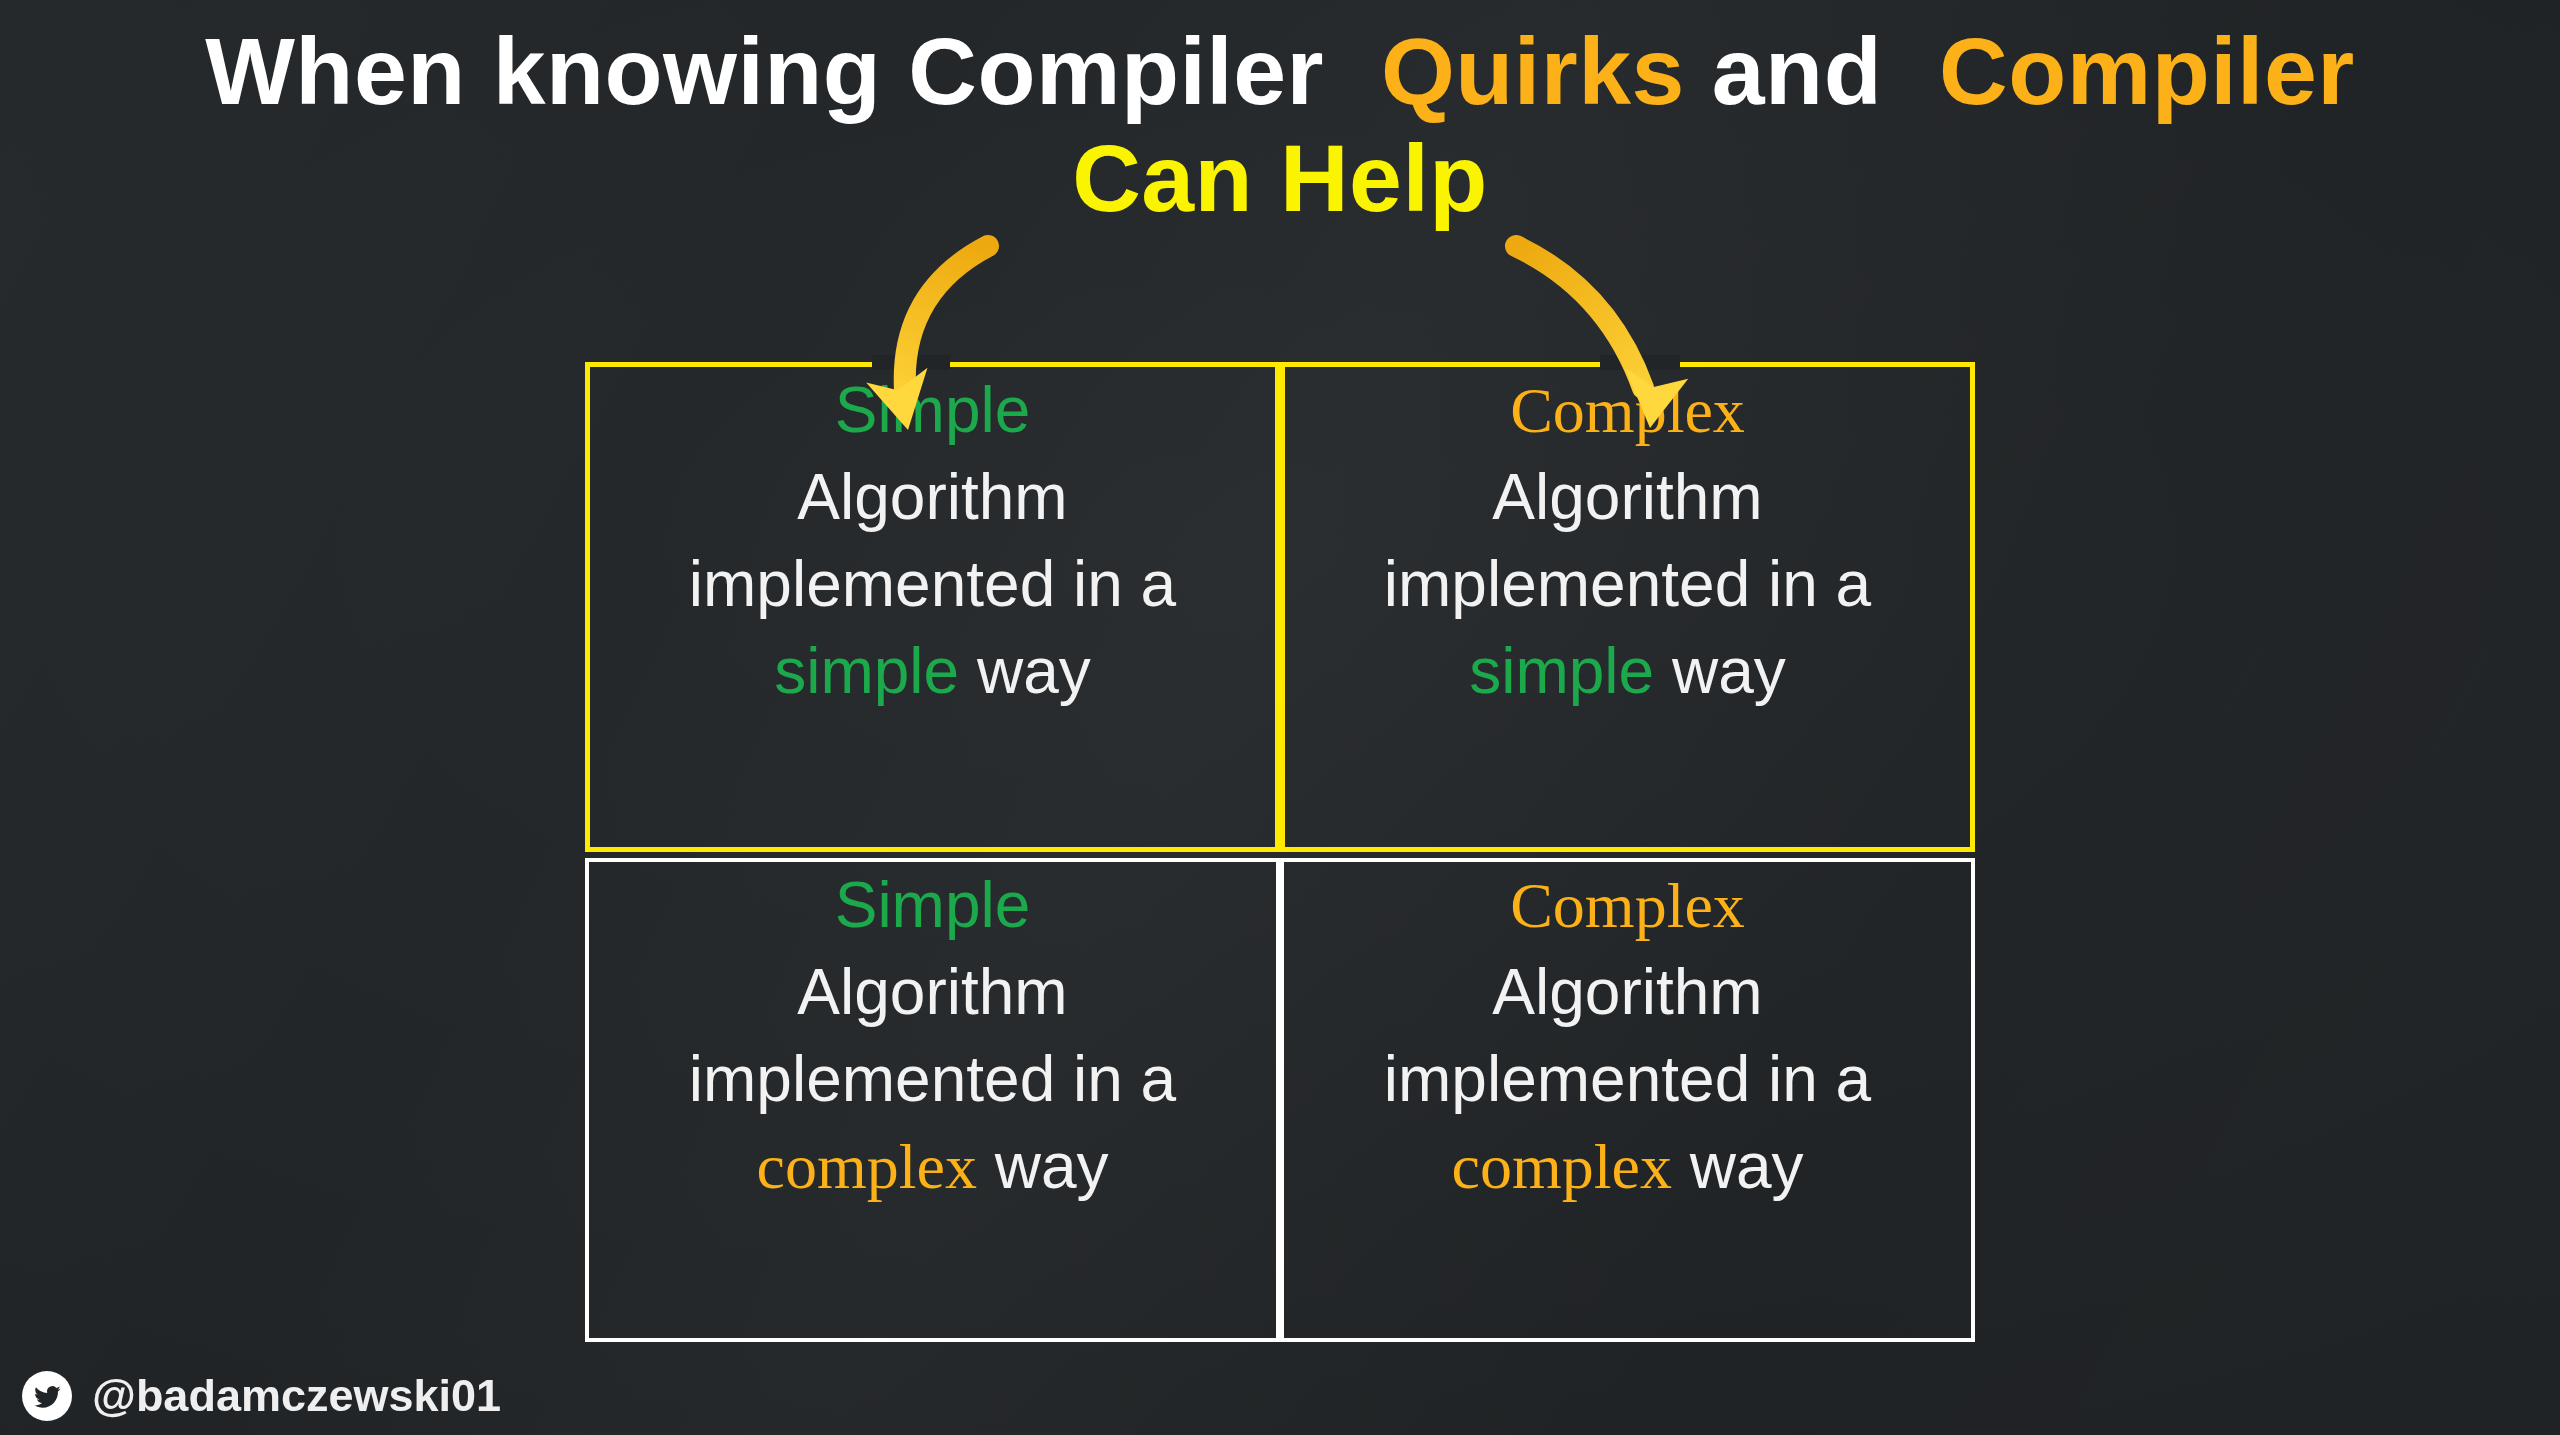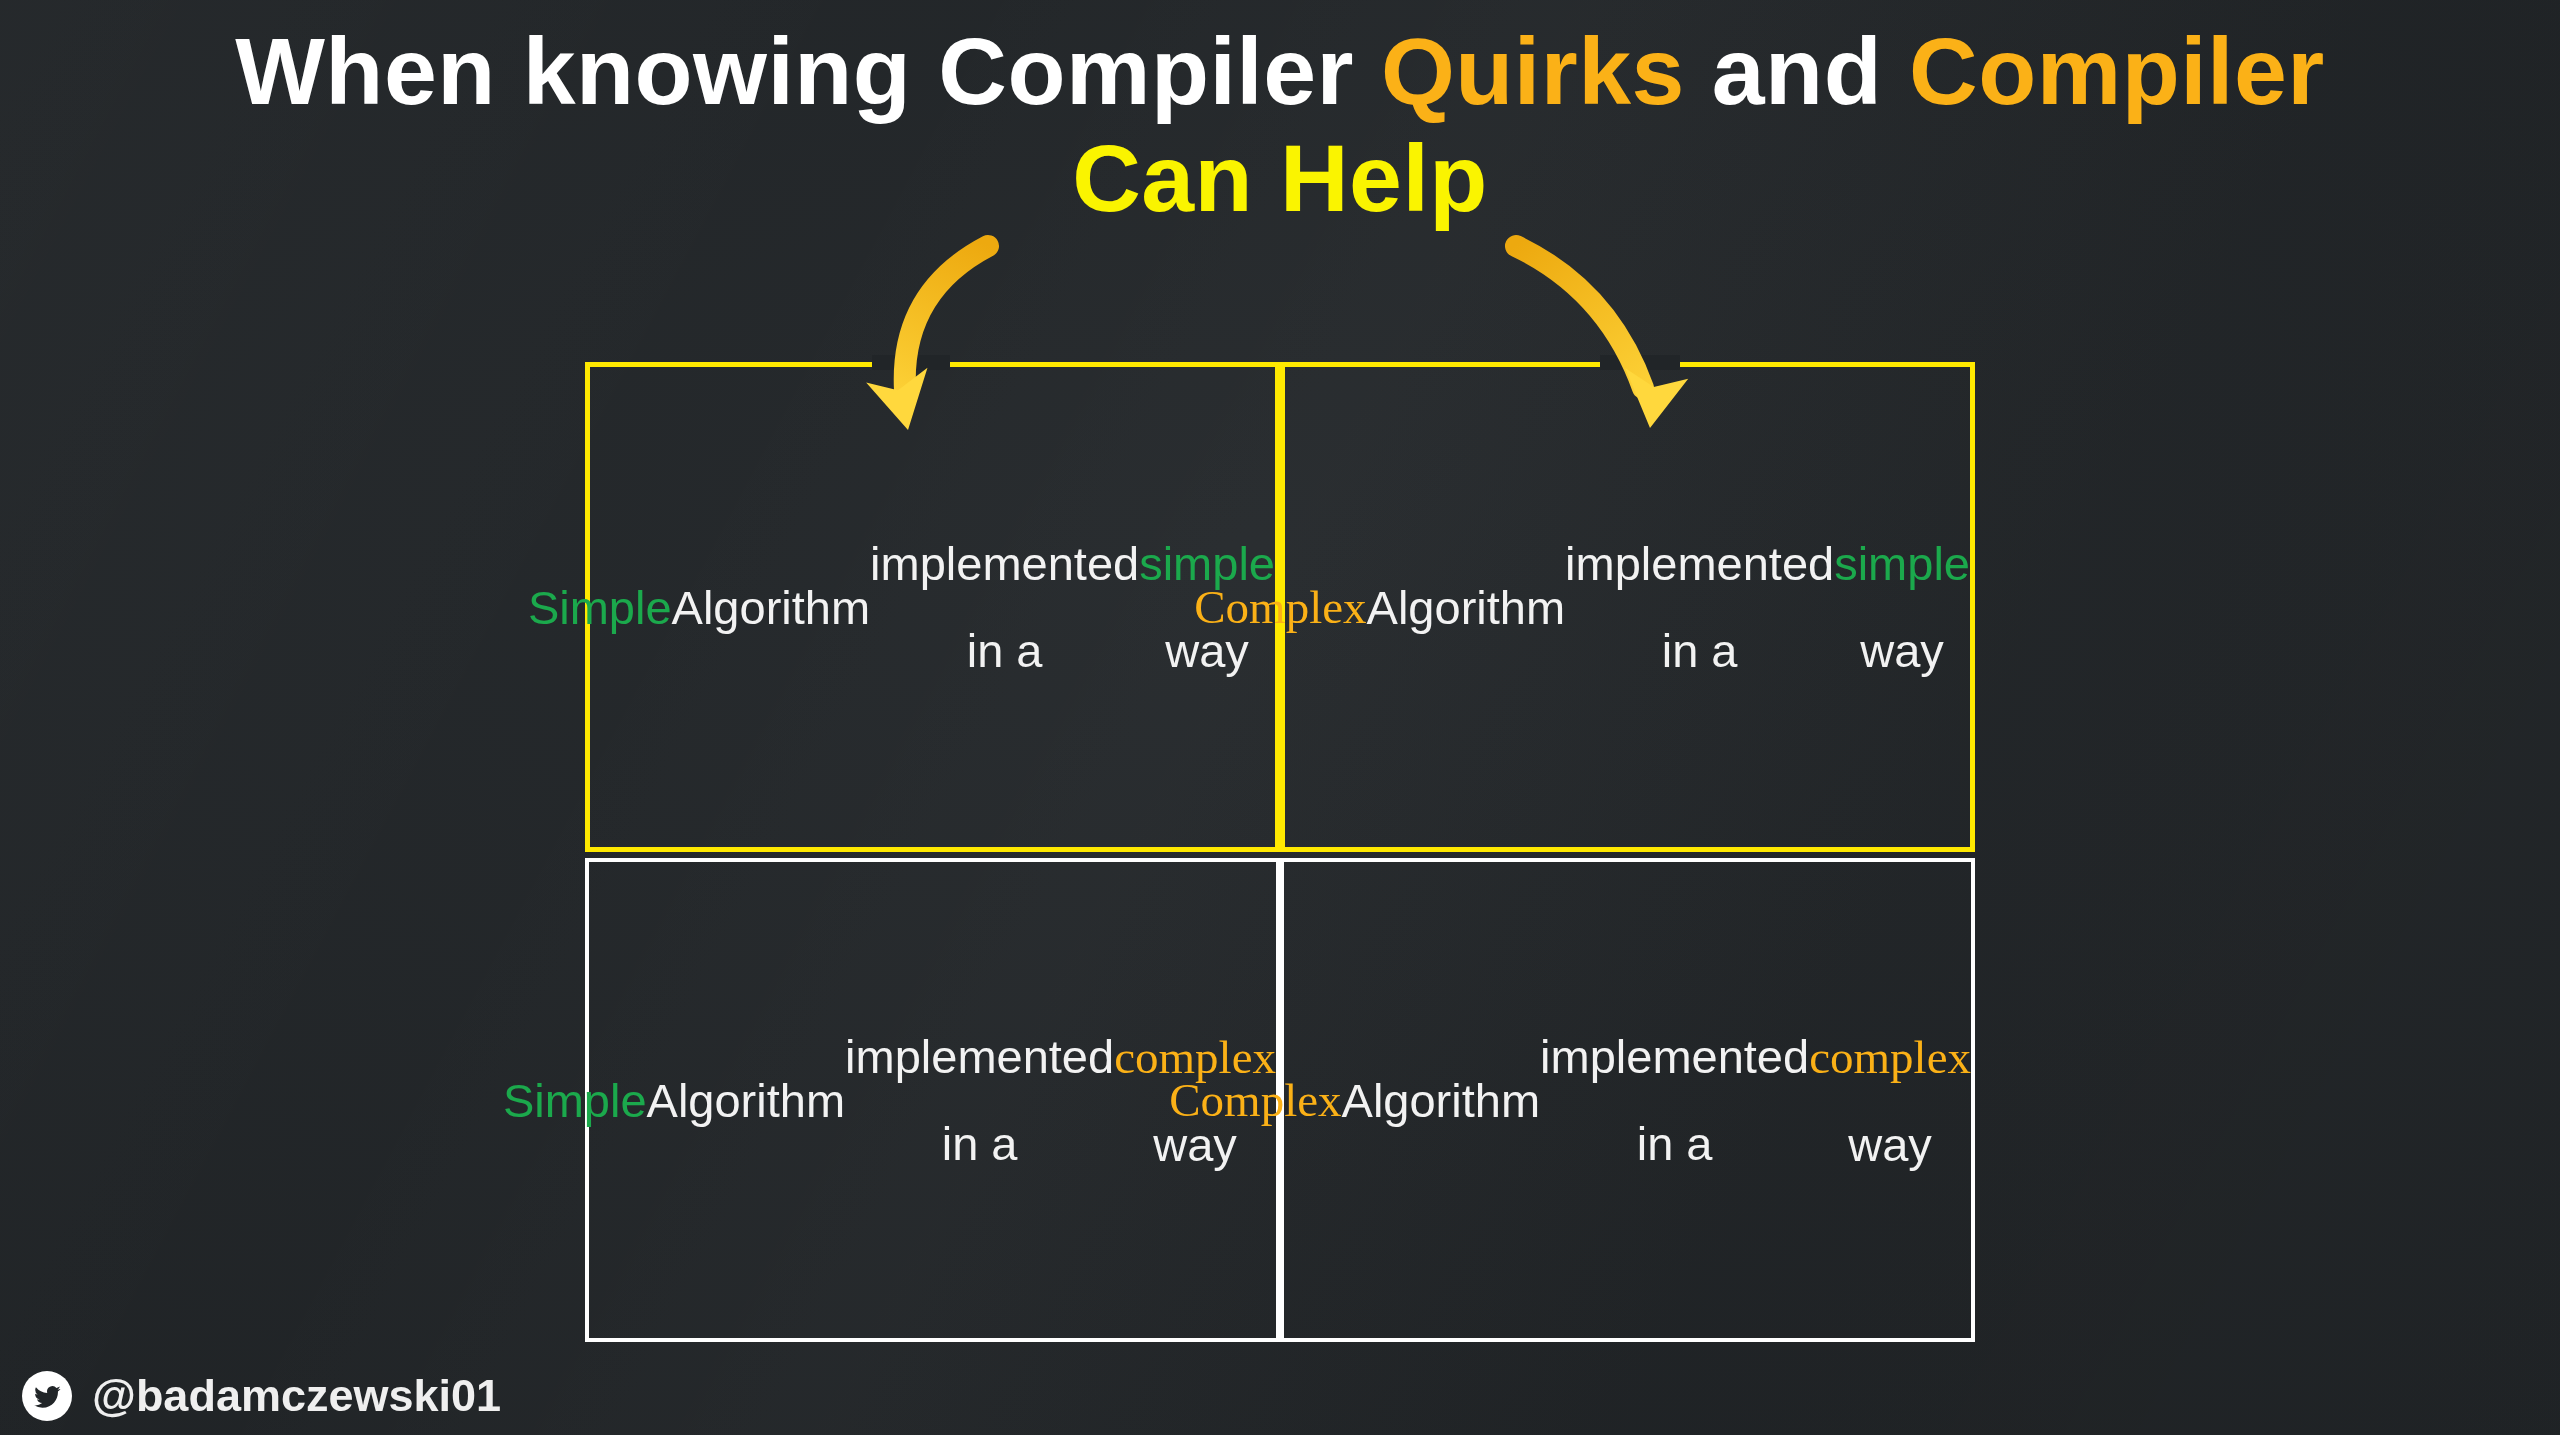--- a/index.html
+++ b/index.html
@@ -13,33 +13,33 @@
       linear-gradient(118deg, rgba(255,255,255,0.018) 0%, rgba(255,255,255,0) 28%, rgba(255,255,255,0.02) 47%, rgba(0,0,0,0.06) 72%, rgba(0,0,0,0.02) 100%),
       #212528;
   }
   
   .title{
     position:absolute;top:18px;left:0;width:100%;
     text-align:center;
     font-size:95px;font-weight:800;line-height:107px;
     color:#ffffff;letter-spacing:.5px;
   }
-  .title .gold{color:#FBB117;}
+  .title .gold{color:#FBB117;margin-left:30px;}
   .title .yellow{color:#FAF400;}
   
   #arrows{position:absolute;left:0;top:0;z-index:3;pointer-events:none;}
   
   .row{position:absolute;left:585px;width:1390px;display:flex;z-index:1;}
   .row-top{top:362px;height:490px;}
   .row-bottom{top:858px;height:484px;}
   .cell{
     box-sizing:border-box;width:50%;height:100%;
-    display:flex;flex-direction:row;justify-content:flex-end;align-items:center;
+    display:flex;flex-direction:column;justify-content:flex-start;align-items:center;
     text-align:center;
-    font-size:47px;line-height:87px;color:#F2F2F2;
+    font-size:64px;line-height:87px;color:#F2F2F2;
   }
   .row-top .cell{border:5px solid #FFE900;}
   .row-bottom .cell{border:4px solid #FFFFFF;}
   .kw-green{color:#1BA94C;}
   .kw-gold{color:#FBB117;font-family:Liberation Serif, serif;}
   
   .footer{
     position:absolute;left:22px;top:1370px;z-index:4;
     display:flex;align-items:center;gap:20px;
     color:#EFEFEF;font-size:45px;font-weight:700;

